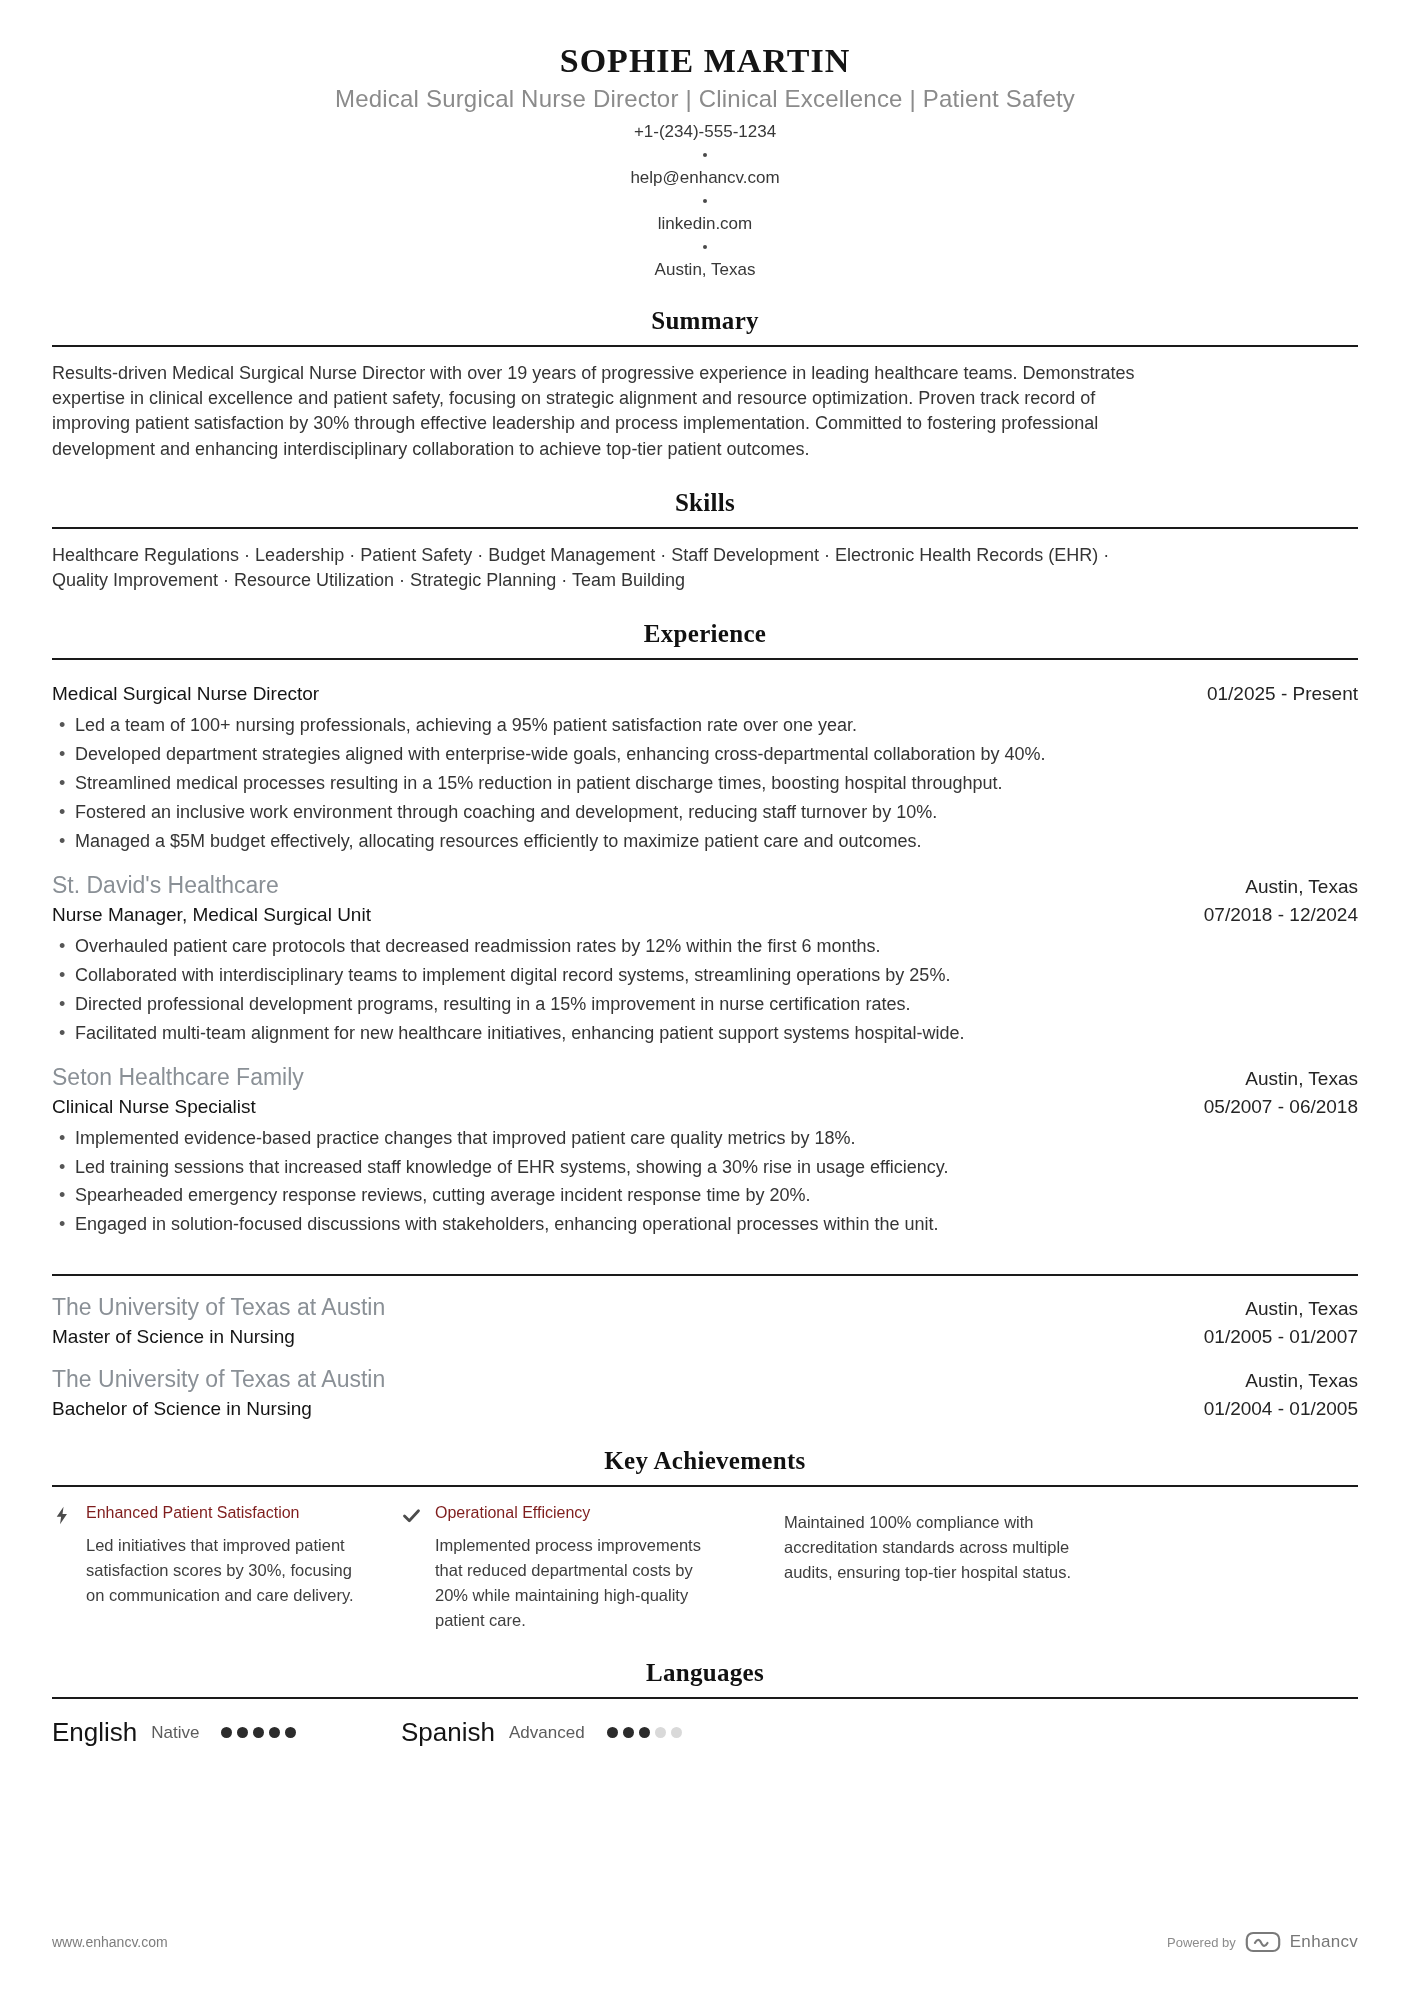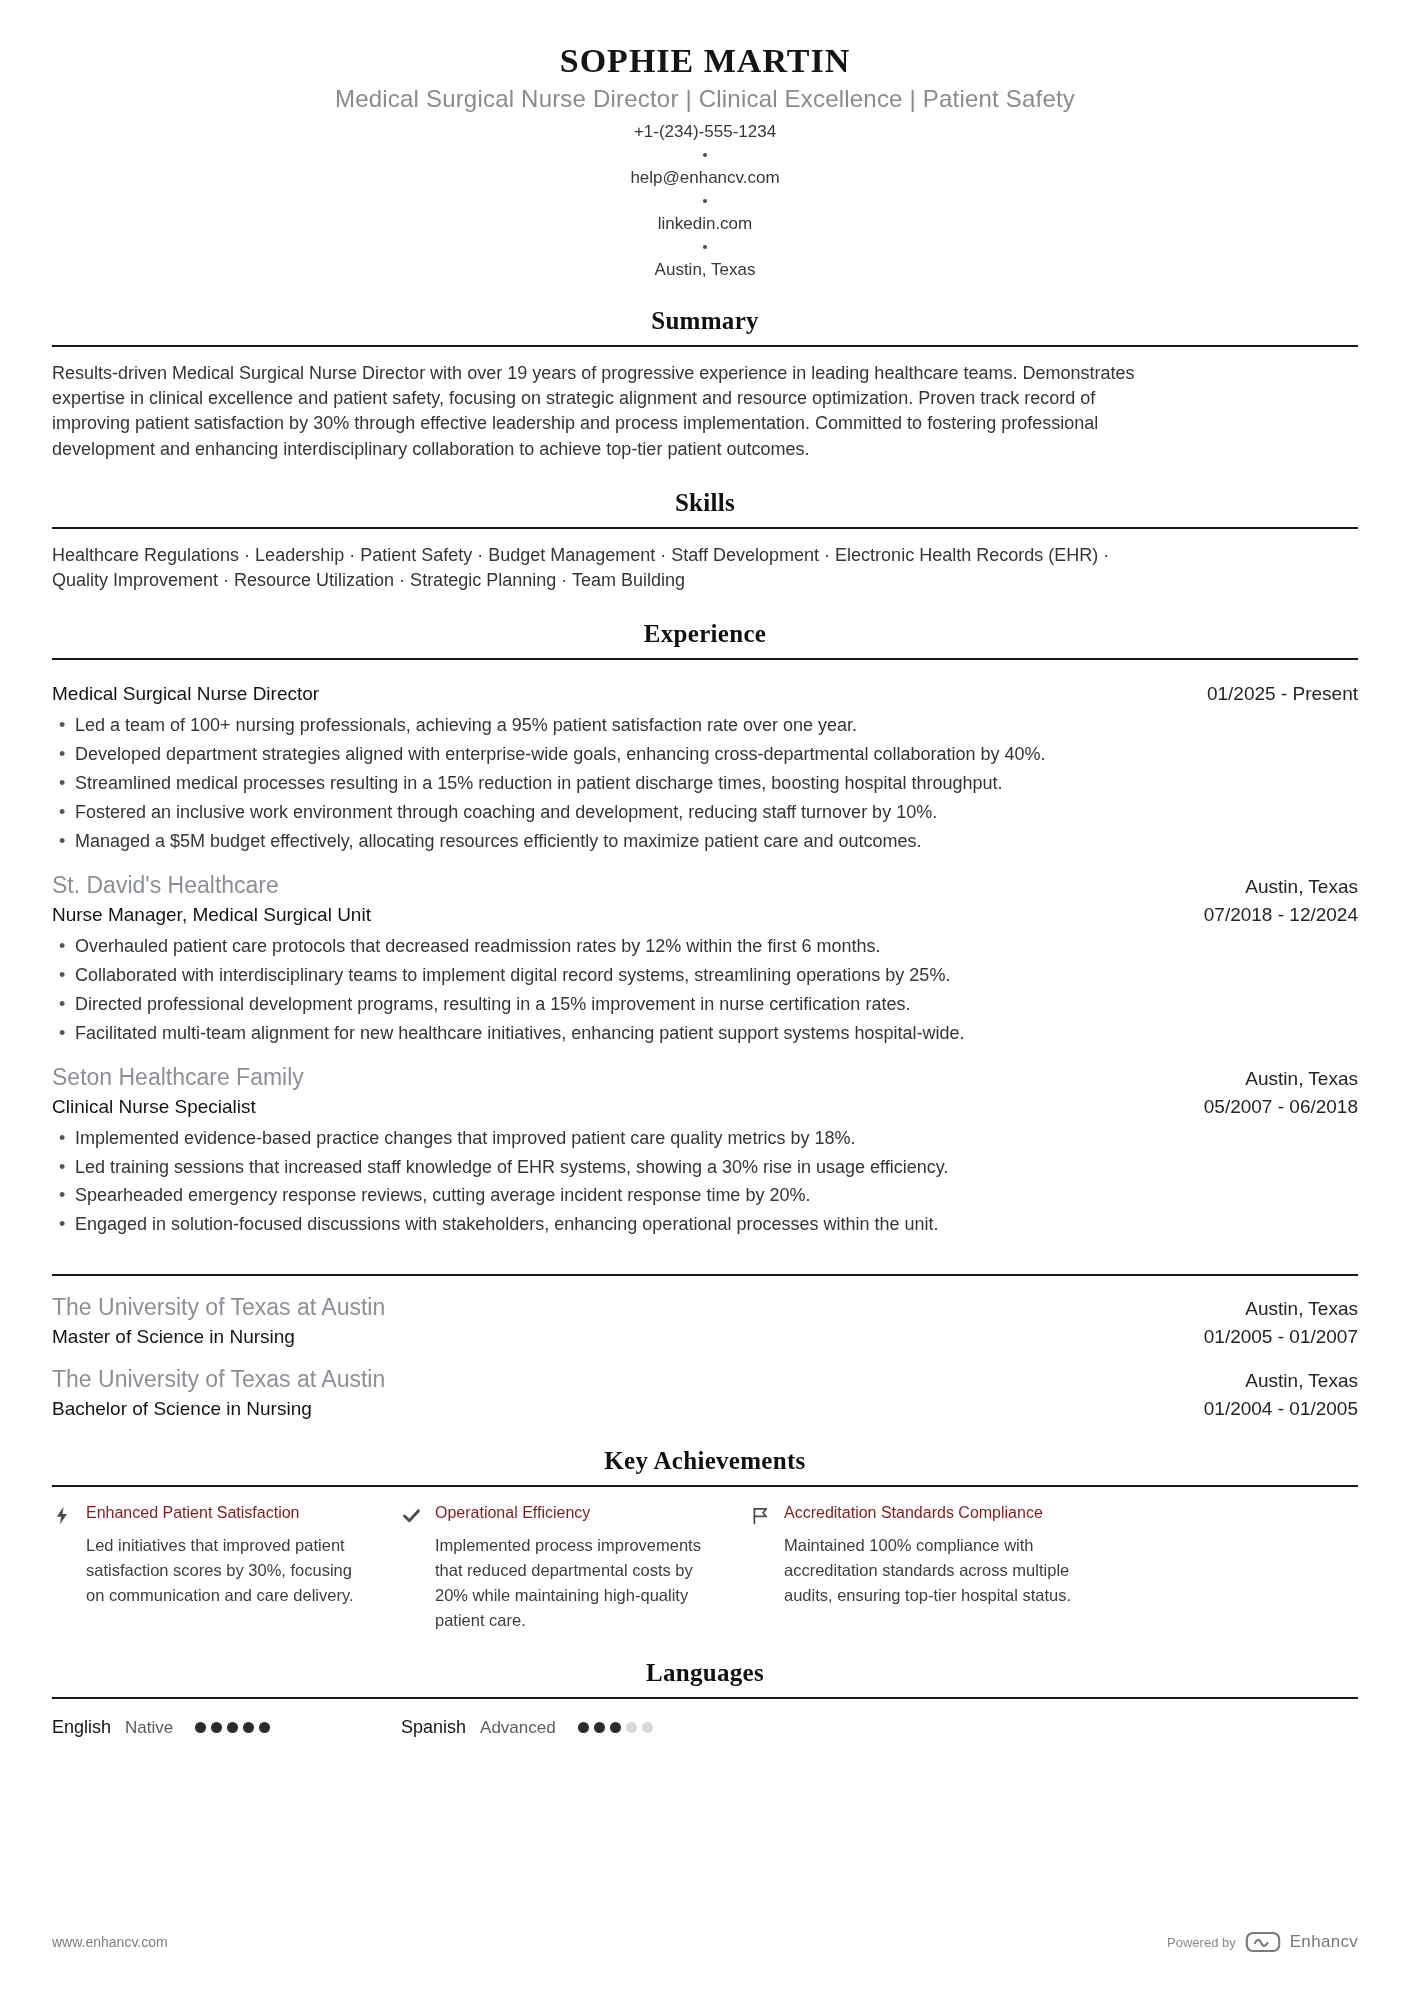--- a/index.html
+++ b/index.html
@@ -138,21 +138,21 @@
   }
 
   
   .lang-grid {
     display:grid;
     grid-template-columns:repeat(3, 322px);
     column-gap:27px;
     margin-top:18px;
   }
   .lang { display:flex; align-items:center; }
-  .lang-name { font-size:18px; color:#141414; }
+  .lang-name { font-size:26px; color:#141414; }
   .lang-level { font-size:17px; color:#5c5c5c; margin-left:14px; }
   .lang-dots { display:flex; gap:5px; margin-left:22px; }
   .dot { width:11px; height:11px; border-radius:50%; background:#d9d9d9; }
   .dot.filled { background:#2b2b2b; }
 
   
   footer {
     margin-top:auto;
     padding-top:30px;
     display:flex;
@@ -300,29 +300,20 @@
             <svg viewBox="0 0 24 24" fill="none" stroke="currentColor" stroke-width="3.2" stroke-linecap="round" stroke-linejoin="round" aria-hidden="true">
               <path d="M4 12.5l5.5 5.5L20 6.5"></path>
             </svg>
           </span>
           <h3 class="ach-title">Operational Efficiency</h3>
         </div>
         <p class="ach-text">Implemented process improvements that reduced departmental costs by 20% while maintaining high-quality patient care.</p>
       </div>
 
       <div class="ach">
-        <div class="ach-head">
-          <span class="ach-icon">
-            <svg viewBox="0 0 24 24" fill="none" stroke="currentColor" stroke-width="2" stroke-linecap="round" stroke-linejoin="round" aria-hidden="true">
-              <path d="M5 21V4"></path>
-              <path d="M5 4.5h13.5l-3.6 4.3 3.6 4.3H5"></path>
-            </svg>
-          </span>
-          <h3 class="ach-title">Accreditation Standards Compliance</h3>
-        </div>
         <p class="ach-text">Maintained 100% compliance with accreditation standards across multiple audits, ensuring top-tier hospital status.</p>
       </div>
 
     </div>
   </section>
 
   <section>
     <h2 class="sec-title">Languages</h2>
     <hr class="rule">
 

